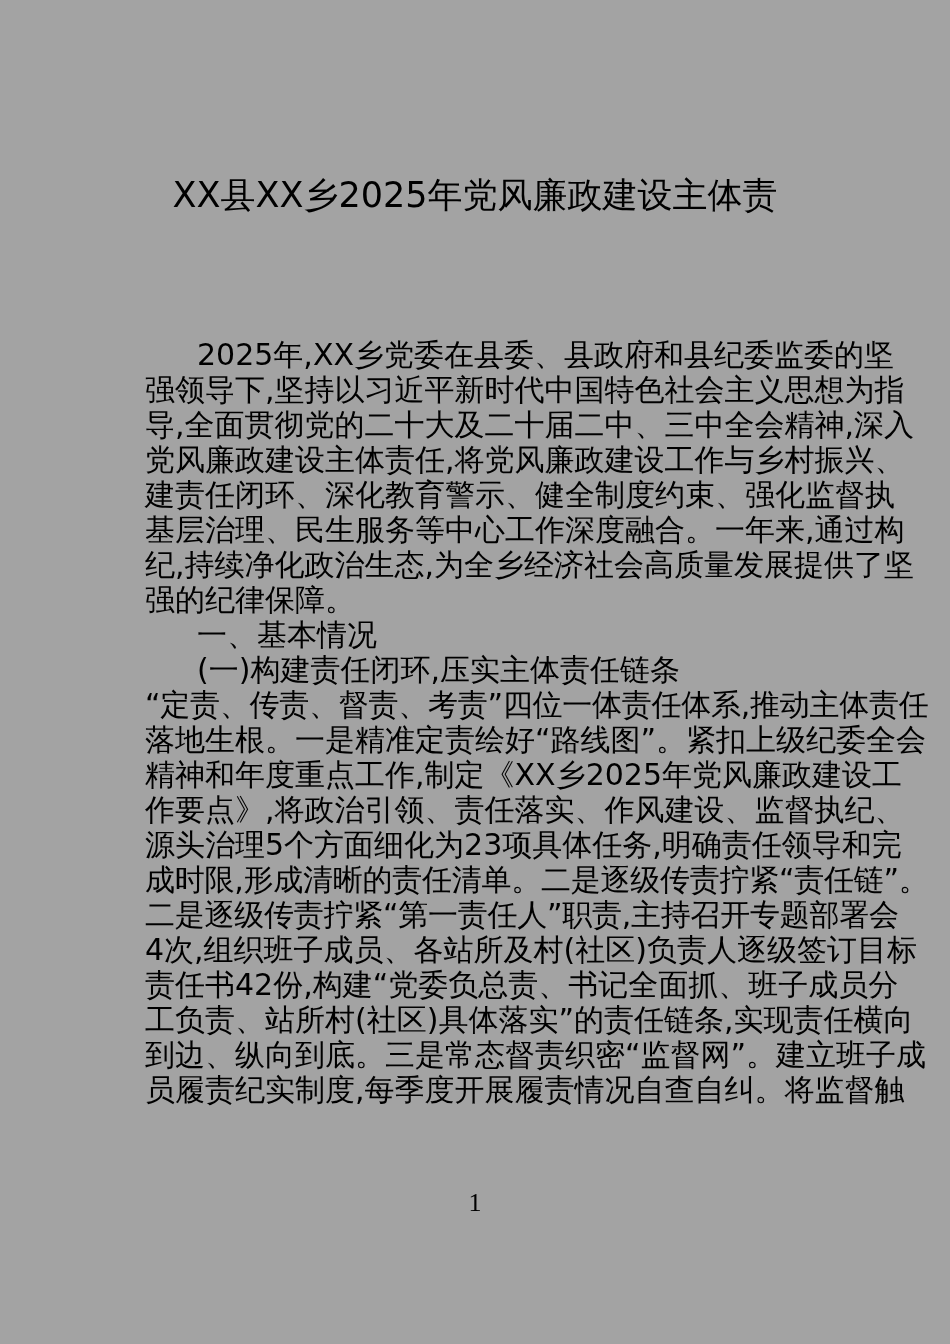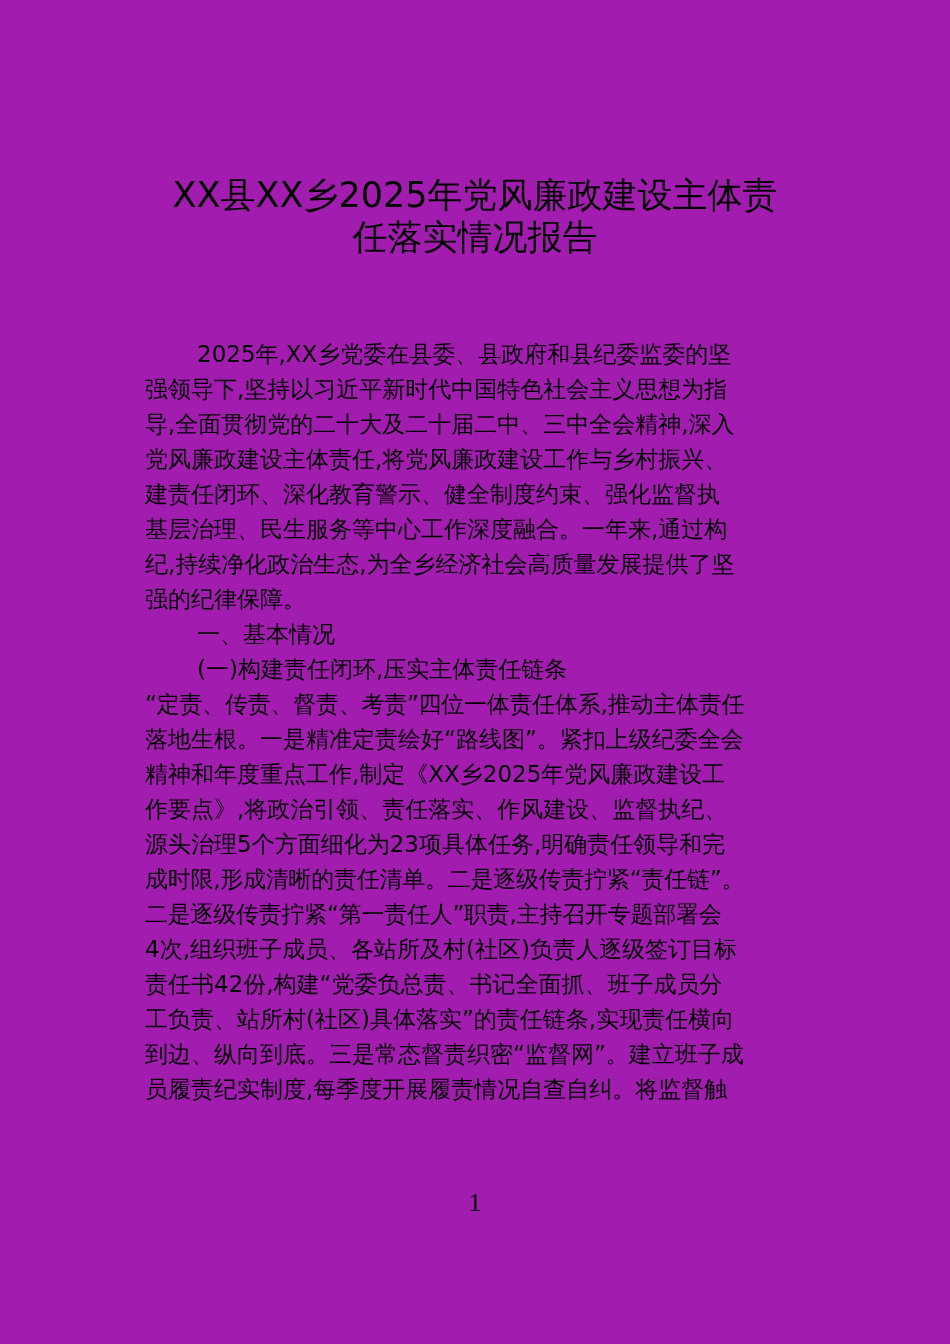--- a/index.html
+++ b/index.html
@@ -1,35 +1,34 @@
 <!DOCTYPE html>
 <html><head>
 <meta charset="utf-8">
 <style>
   html, body { margin: 0; padding: 0; background: #ffffff; }
   body { width: 950px; height: 1344px; position: relative; overflow: hidden;
          font-family: "DejaVu Sans", "Liberation Sans", sans-serif; color: #000; }
-  .page { position: absolute; left: 0; top: 0; width: 950px; height: 1344px; background: #a21caf; }
+  .page { position: absolute; left: 0; top: 0; width: 950px; height: 1344px; background: #a3a3a3; }
   .title { position: absolute; left: 140px; width: 670px; text-align: center;
            font-size: 35px; line-height: 1; letter-spacing: 0px; white-space: nowrap; }
   .t1 { top: 178px; }
   .t2 { top: 222px; top: 220px; }
   .body-lines { position: absolute; left: 145px; top: 337px; width: 665px; }
-  .line { height: 35px; line-height: 35px; font-size: 23px; white-space: nowrap;
+  .line { height: 35px; line-height: 35px; font-size: 30px; white-space: nowrap;
           overflow: visible; letter-spacing: 0px; }
   .line.indent { padding-left: 52px; }
   .pagenum { position: absolute; left: 0; width: 950px; top: 1188px; text-align: center;
              font-size: 26px; font-family: "Liberation Serif", "DejaVu Serif", serif; }
 </style>
 </head>
 <body>
 
 <div class="page">
   <div class="title t1">XX县XX乡2025年党风廉政建设主体责</div>
-  <div class="title t2">任落实情况报告</div>
 
   <div class="body-lines" id="body-lines">
       <div class="line indent">2025年,XX乡党委在县委、县政府和县纪委监委的坚</div>
       <div class="line">强领导下,坚持以习近平新时代中国特色社会主义思想为指</div>
       <div class="line">导,全面贯彻党的二十大及二十届二中、三中全会精神,深入</div>
       <div class="line">党风廉政建设主体责任,将党风廉政建设工作与乡村振兴、</div>
       <div class="line">建责任闭环、深化教育警示、健全制度约束、强化监督执</div>
       <div class="line">基层治理、民生服务等中心工作深度融合。一年来,通过构</div>
       <div class="line">纪,持续净化政治生态,为全乡经济社会高质量发展提供了坚</div>
       <div class="line">强的纪律保障。</div>

